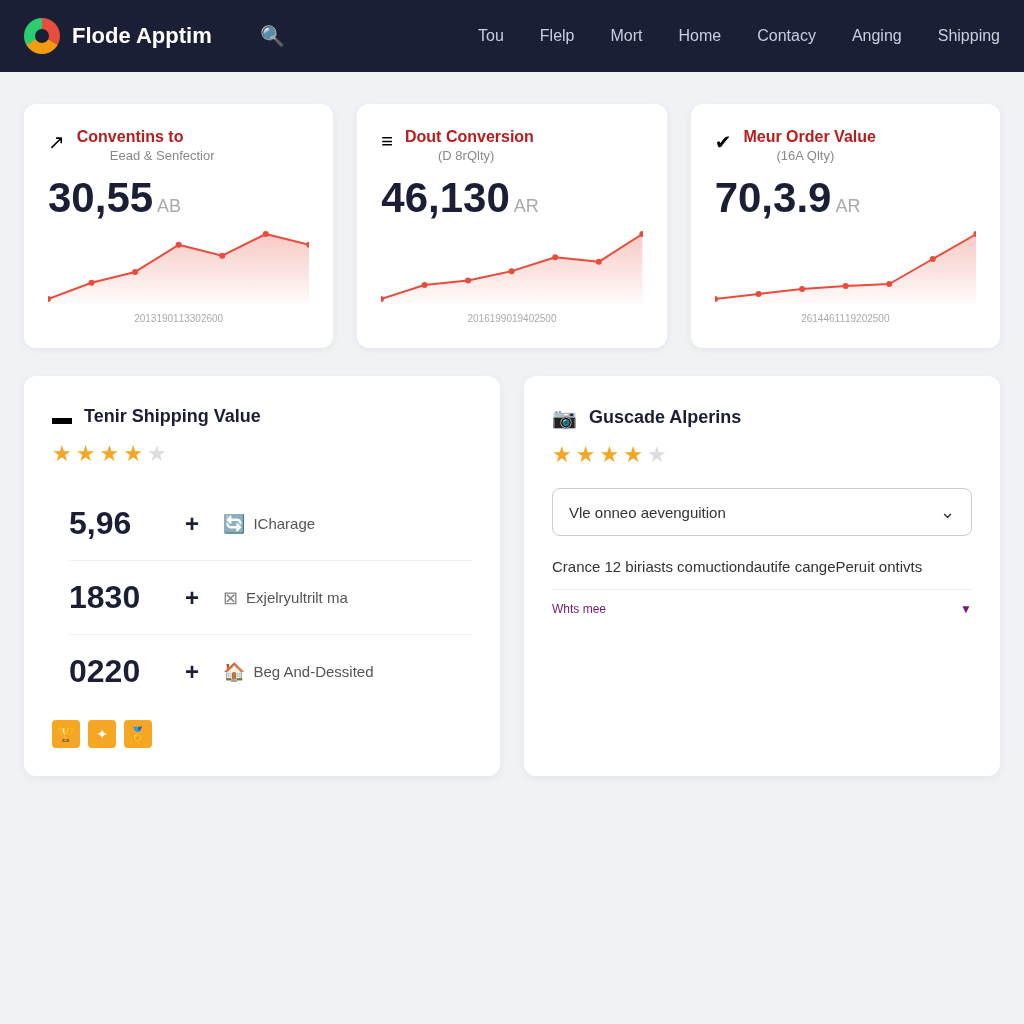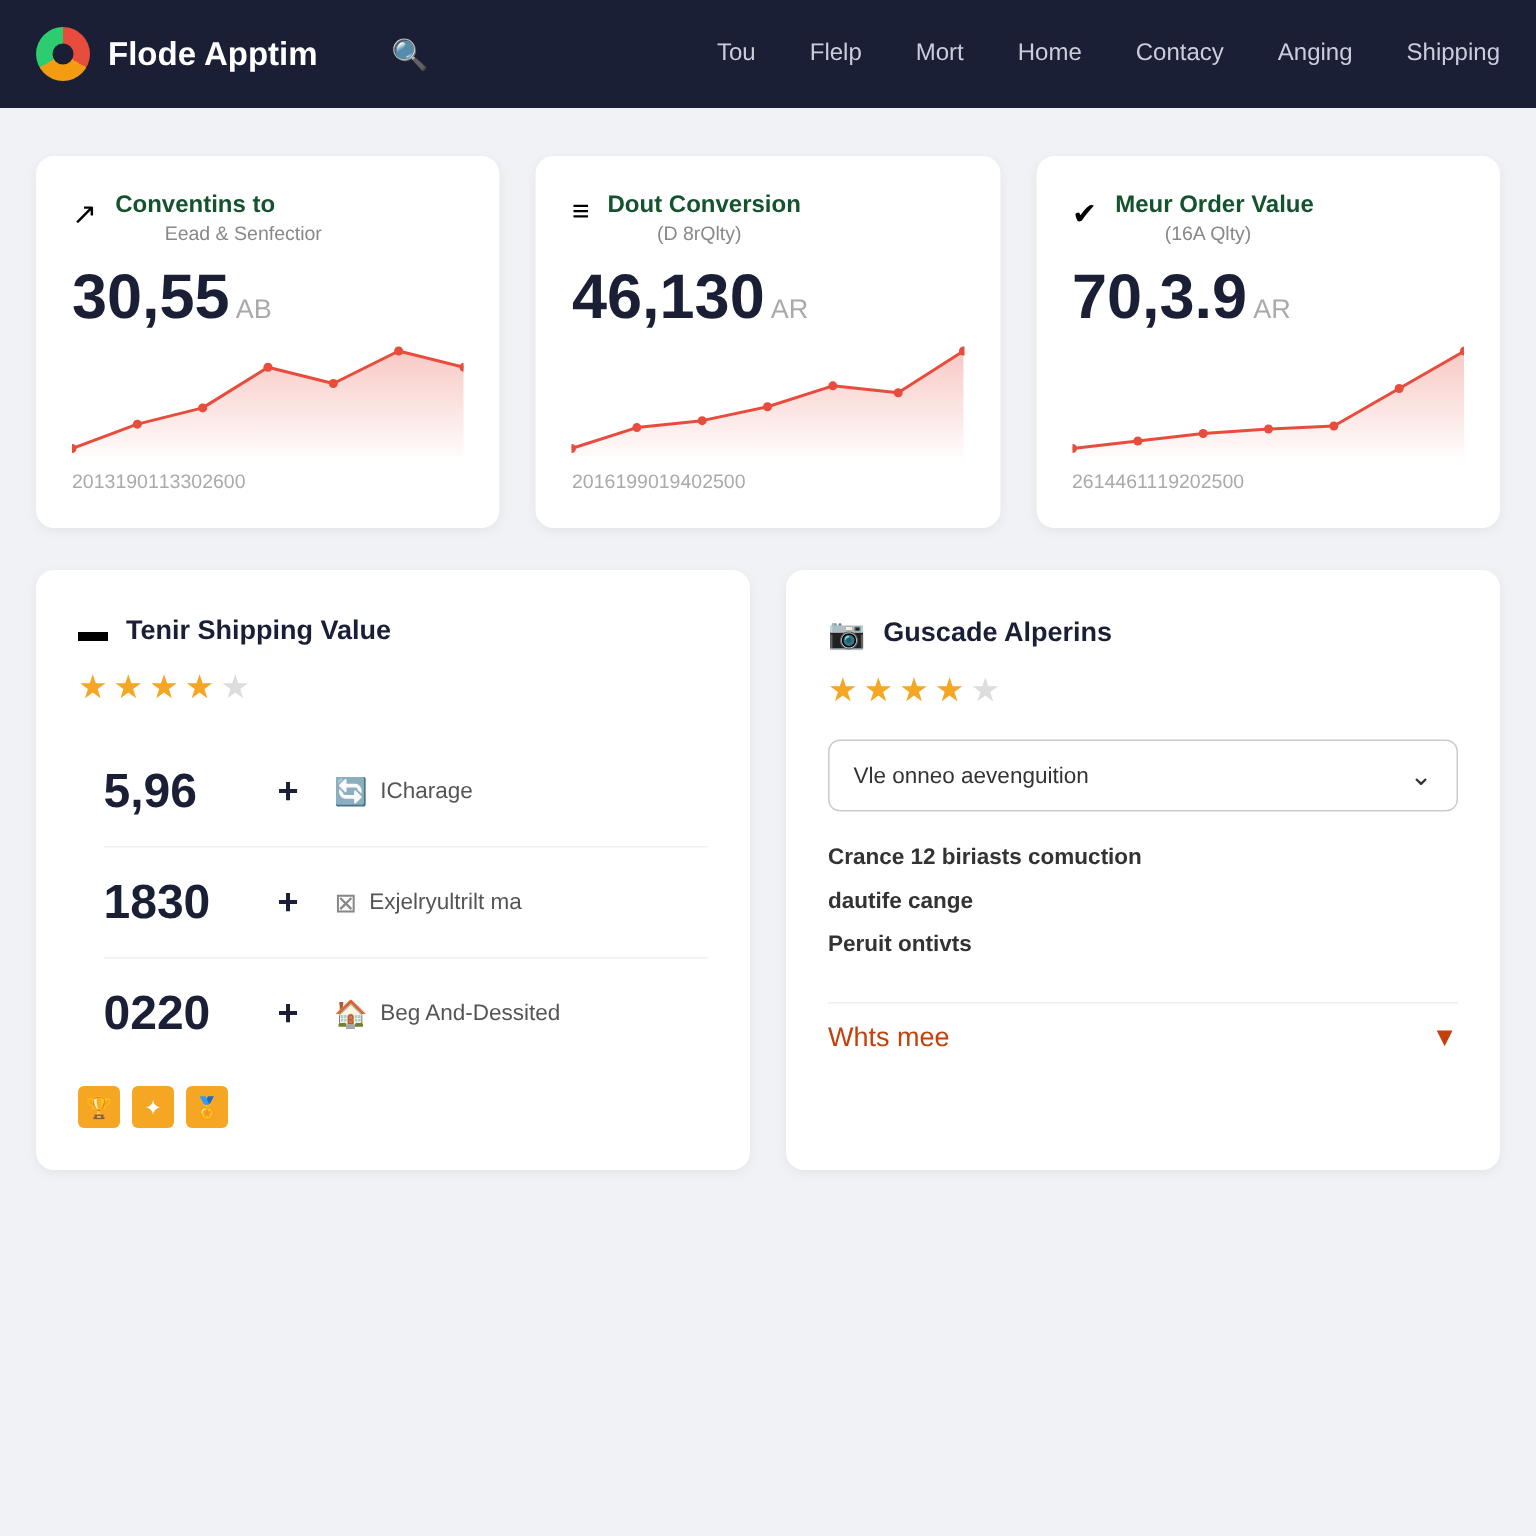--- a/index.html
+++ b/index.html
@@ -90,21 +90,21 @@
     }
     .card-icon {
       font-size: 20px;
       margin-top: 2px;
       flex-shrink: 0;
     }
     .card-title-group {}
     .card-title {
       font-size: 16px;
       font-weight: 700;
-      color: #14532d;
+      color: #b91c1c;
     }
     .card-subtitle {
       font-size: 13px;
       color: #888;
       margin-top: 2px;
       padding-left: 33px;
     }
     .card-value {
       font-size: 42px;
       font-weight: 700;
@@ -119,22 +119,22 @@
     }
 
     
     .sparkline-container {
       margin-top: 8px;
       position: relative;
       height: 80px;
     }
     .sparkline-labels {
       display: flex;
-      justify-content: flex-start;
-      font-size: 13px;
+      justify-content: center;
+      font-size: 10px;
       color: #aaa;
       margin-top: 4px;
     }
 
     
     .bottom-row {
       display: grid;
       grid-template-columns: 1fr 1fr;
       gap: 24px;
     }
@@ -228,39 +228,38 @@
       cursor: pointer;
       font-size: 15px;
       color: #333;
     }
     .dropdown-arrow {
       font-size: 18px;
       color: #333;
     }
     .option-list {
       display: flex;
-      flex-direction: column;
+      flex-direction: row;
       gap: 0px;
-      margin-bottom: 24px;
-      font-weight: bold;
+      margin-bottom: 8px;
     }
     .option-item {
       font-size: 15px;
       color: #333;
       padding: 6px 0;
     }
     .dropdown-footer {
       display: flex;
       align-items: center;
       justify-content: space-between;
       border-top: 1px solid #eee;
       padding-top: 12px;
       cursor: pointer;
-      font-size: 18px;
-      color: #c2410c;
+      font-size: 12px;
+      color: #701a75;
     }
   </style>
 </head>
 <body>
 
 <nav class="navbar">
   <div class="nav-brand">
     <div class="brand-logo"></div>
     <span>Flode Apptim</span>
   </div>

